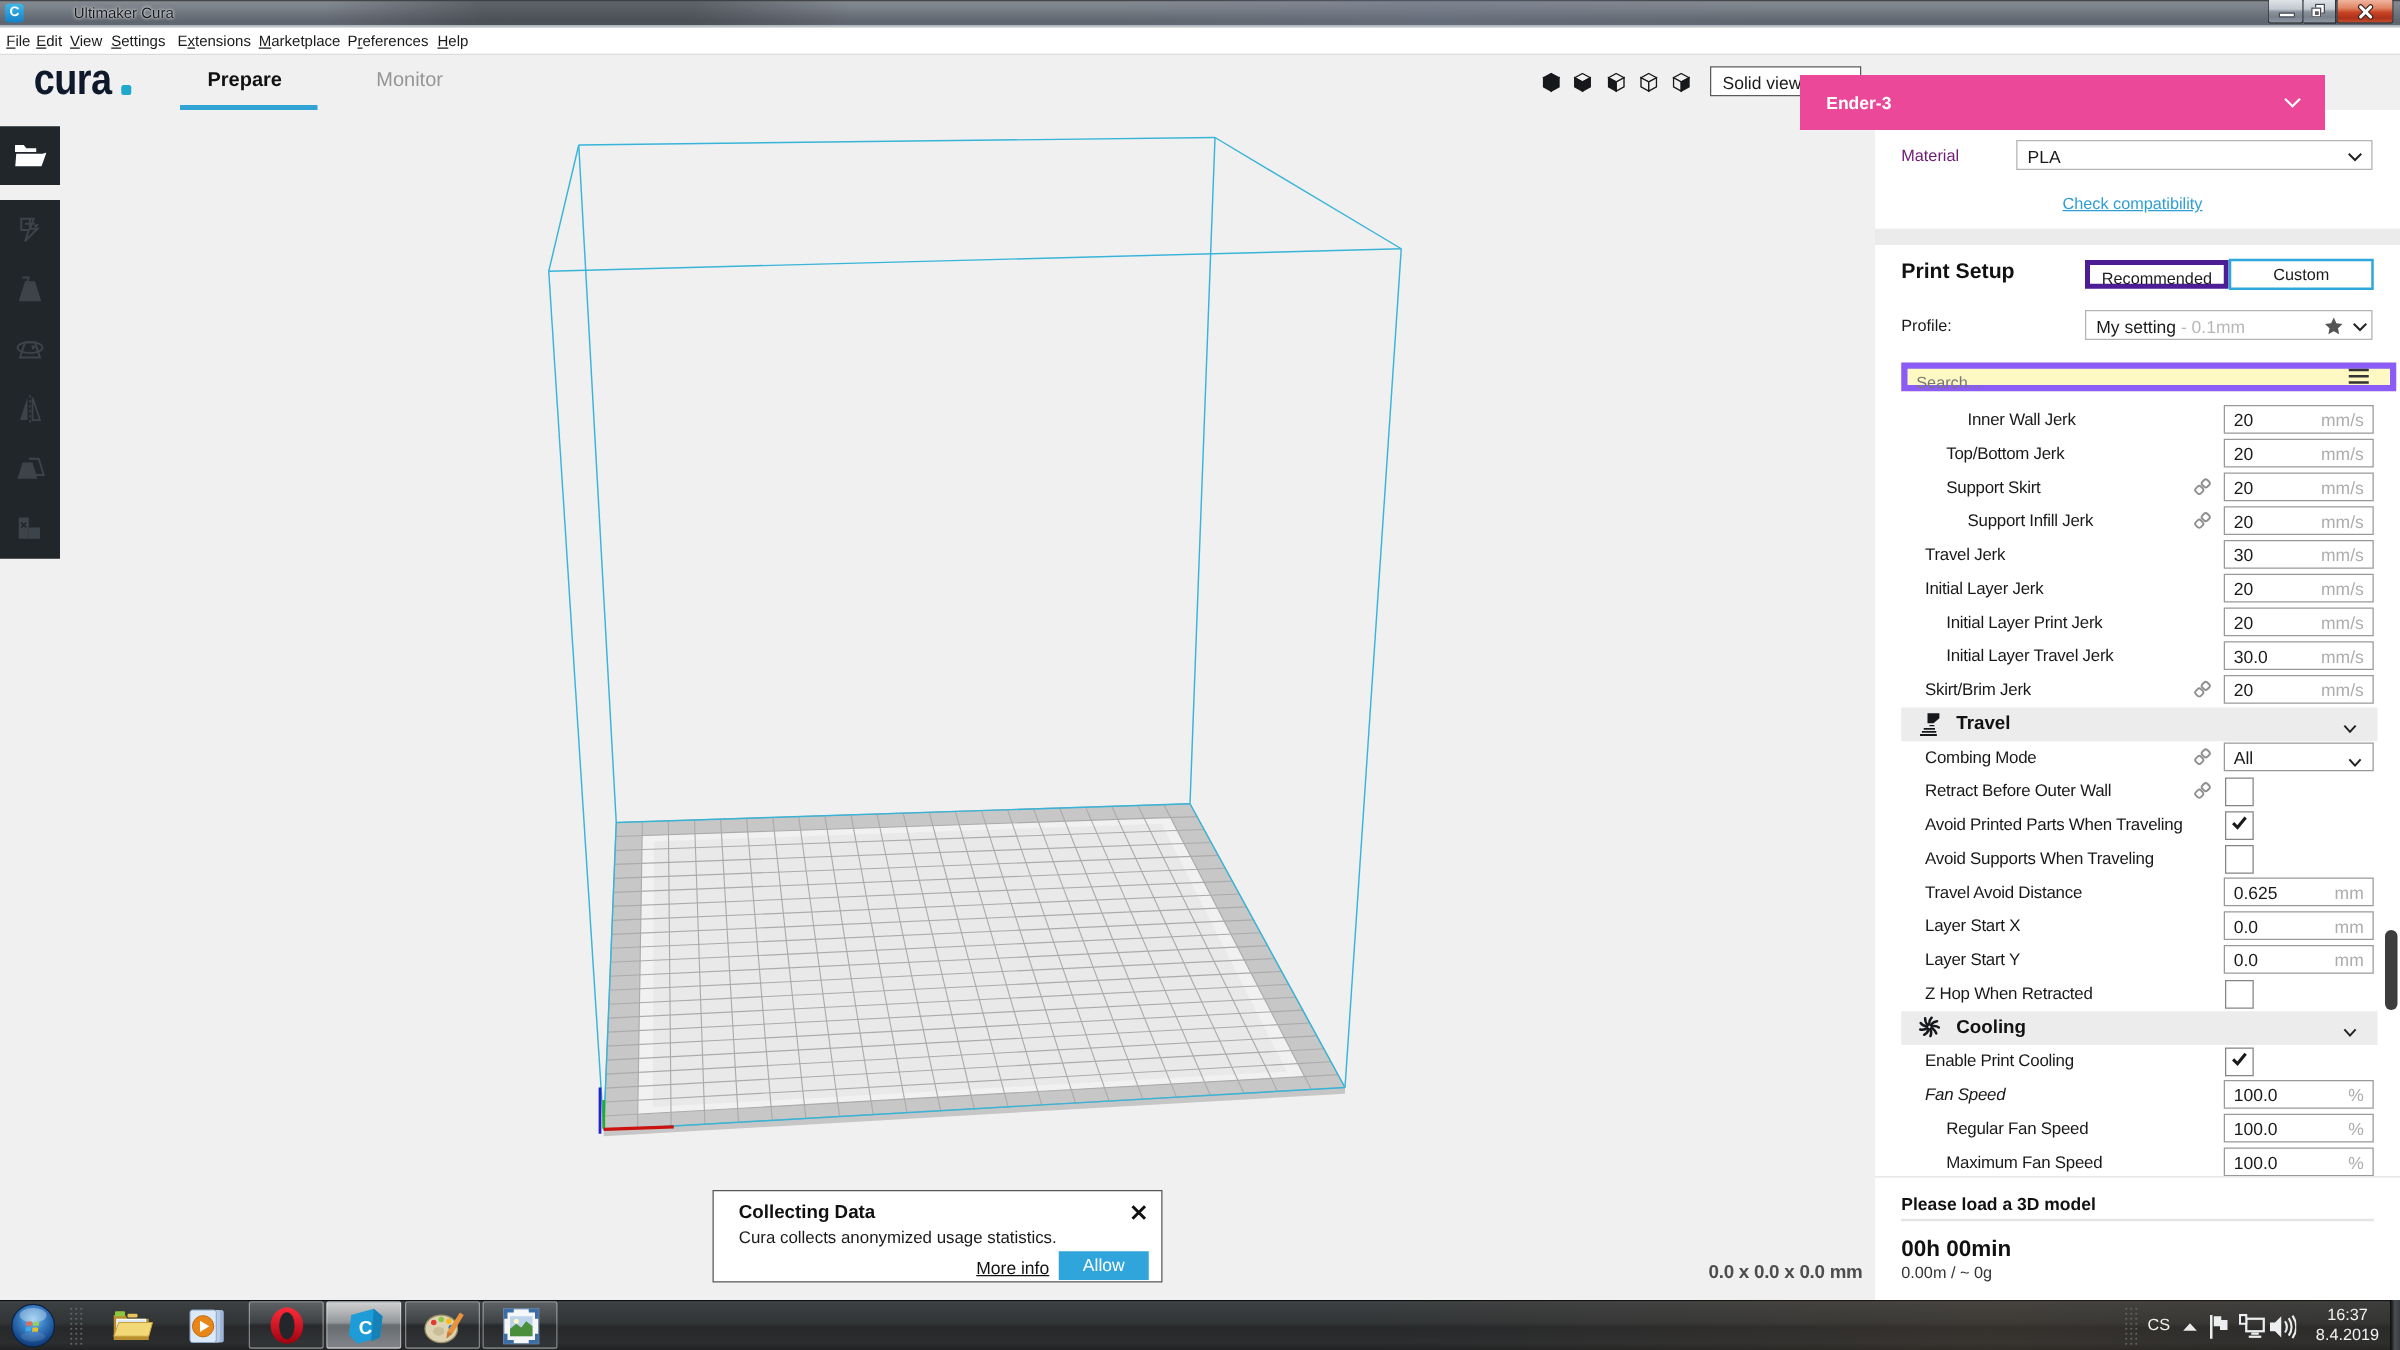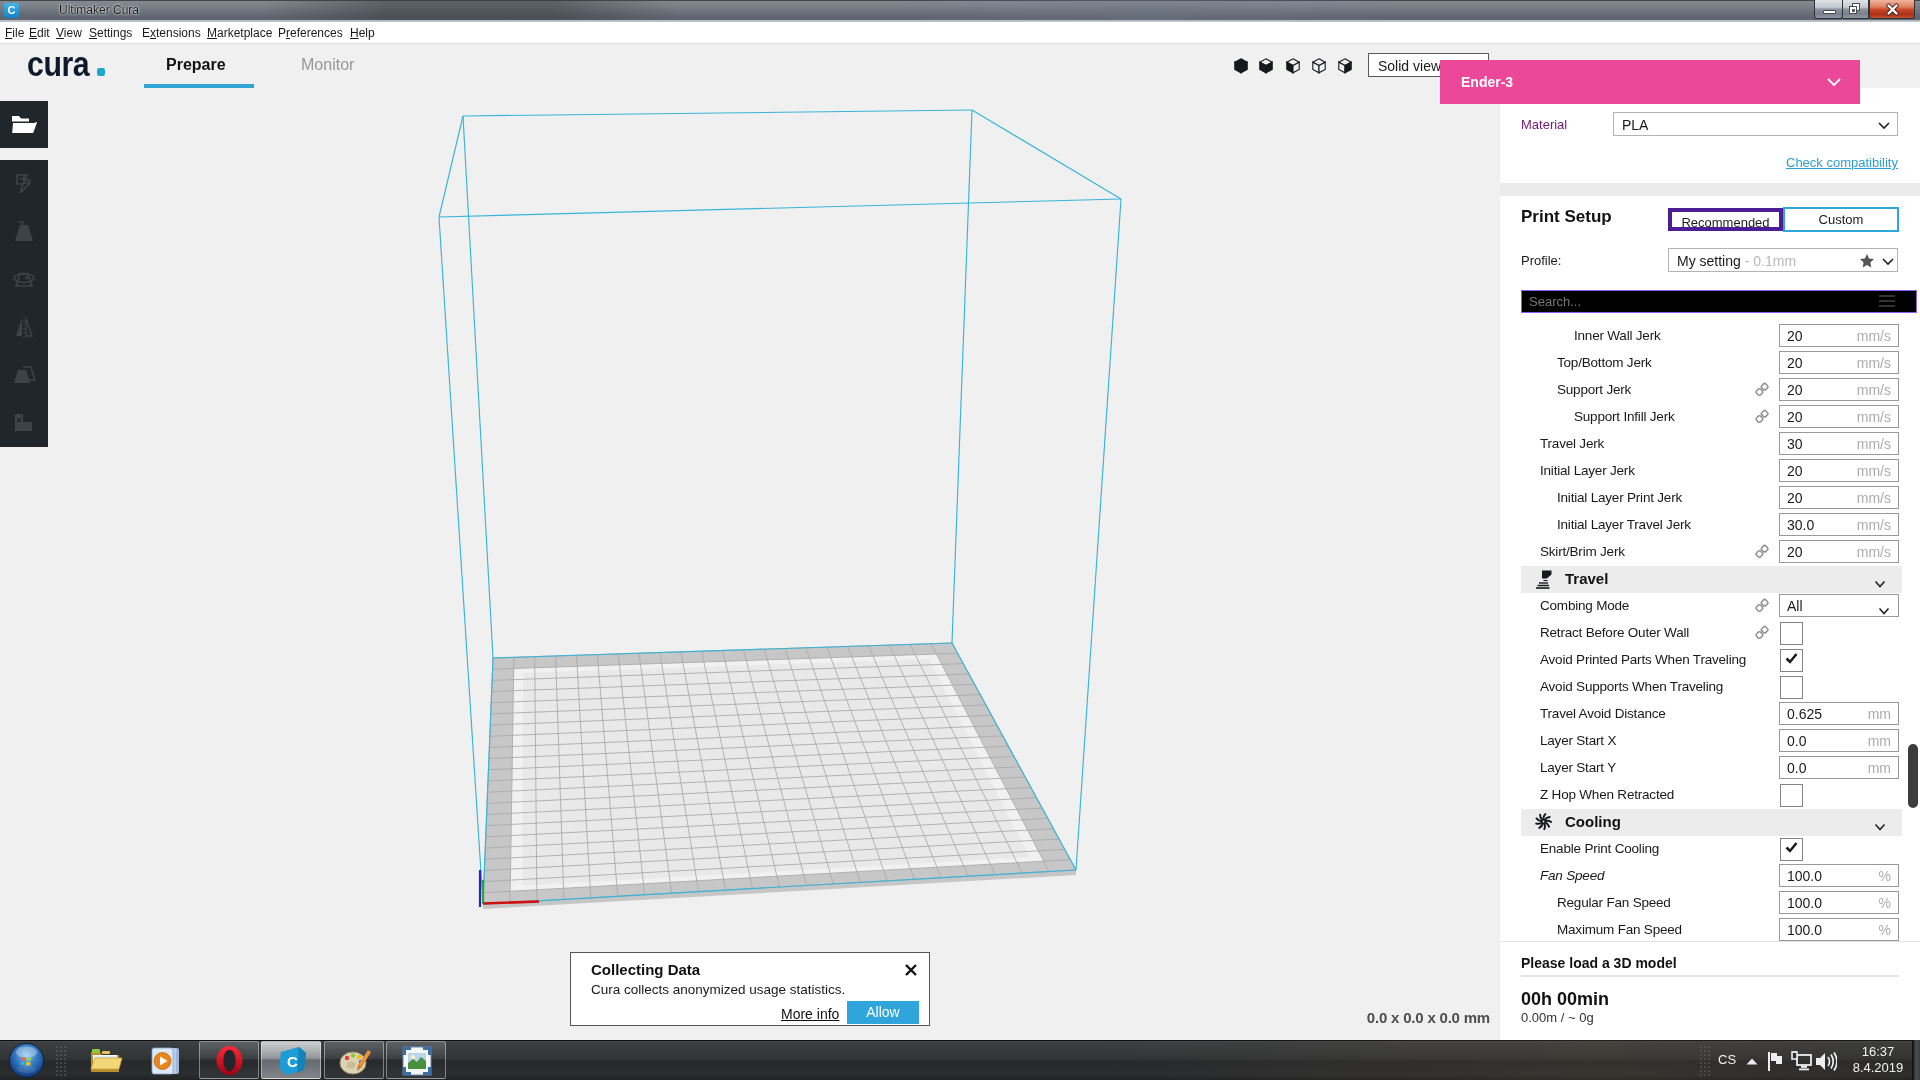--- a/index.html
+++ b/index.html
@@ -209,55 +209,55 @@
     </svg>
 </div>
 
 <div class="abs" style="left:1521px;top:117px;font-size:13px;color:#701a75;">Material</div>
 <div class="abs" style="left:1613px;top:112px;width:285px;height:24px;background:#fff;border:1px solid #b3b3b3;">
  <div class="abs" style="left:8px;top:4px;font-size:14px;color:#1a1a1a;">PLA</div>
  <svg class="abs" style="left:263px;top:8px;" width="14" height="10" viewBox="0 0 14 10">
       <polyline points="2,2 7,7 12,2" fill="none" stroke="#222" stroke-width="1.6"></polyline>
     </svg>
 </div>
-<div class="abs" style="left:1690px;top:155px;width:208px;font-size:13px;color:#2e9fd4;text-decoration:underline;text-align:right;">Check compatibility</div>
+<div class="abs" style="left:1650px;top:155px;width:208px;font-size:13px;color:#2e9fd4;text-decoration:underline;">Check compatibility</div>
 <div class="abs" style="left:1500px;top:183px;width:420px;height:13px;background:#ebebec;"></div>
 <div class="abs" style="left:1521px;top:207px;font-size:17px;font-weight:bold;color:#111;">Print Setup</div>
 <div class="abs" style="left:1668px;top:208px;width:115px;height:23px;background:#fff;border:4px solid #4c1d95;font-size:13px;color:#1a1a1a;text-align:center;line-height:21px;">Recommended</div>
 <div class="abs" style="left:1783px;top:207px;width:116px;height:25px;background:#fff;border:2px solid #2ea7dc;font-size:13px;color:#1a1a1a;text-align:center;line-height:21px;">Custom</div>
 
 <div class="abs" style="left:1521px;top:253px;font-size:13px;color:#1a1a1a;">Profile:</div>
 <div class="abs" style="left:1668px;top:248px;width:230px;height:24px;background:#fff;border:1px solid #b3b3b3;">
  <div class="abs" style="left:8px;top:4px;font-size:14px;color:#1a1a1a;">My setting <span style="color:#b8b8b8;">- 0.1mm</span></div>
  <svg class="abs" style="left:190px;top:4px;" width="16" height="16" viewBox="0 0 16 16">
       <path d="M8,1 l2.1,4.5 4.9,0.6 -3.6,3.4 0.9,4.9 -4.3,-2.4 -4.3,2.4 0.9,-4.9 -3.6,-3.4 4.9,-0.6 z" fill="#555"></path>
     </svg>
  <svg class="abs" style="left:212px;top:8px;" width="14" height="10" viewBox="0 0 14 10">
       <polyline points="2,2 7,7 12,2" fill="none" stroke="#222" stroke-width="1.6"></polyline>
     </svg>
 </div>
 
-<div class="abs" style="left:1521px;top:290px;width:396px;height:23px;background:#000000;border:1px solid #8b5cf6;">
+<div class="abs" style="left:1521px;top:290px;width:396px;height:23px;background:#fef9c3;border:5px solid #8b5cf6;">
  <div class="abs" style="left:7px;top:3px;font-size:13px;color:#777;">Search...</div>
 </div>
 <div class="abs" style="left:1879px;top:294px;width:16px;height:14px;">
  <div style="height:2px;background:#333;margin-top:1px;"></div>
  <div style="height:2px;background:#333;margin-top:3px;"></div>
  <div style="height:2px;background:#333;margin-top:3px;"></div>
 </div>
 <div class="abs" style="left:1500px;top:322px;width:409px;height:619px;overflow:hidden;">
     <div class="abs" style="left:74px;top:6px;font-size:13.5px;letter-spacing:-0.2px;color:#191919;">Inner Wall Jerk</div>
     <div class="abs" style="left:279px;top:2px;width:120px;height:23px;background:#fff;border:1px solid #999;"></div>
     <div class="abs" style="left:287px;top:6px;font-size:14px;color:#1a1a1a;">20</div>
     <div class="abs" style="left:319px;top:6px;width:72px;font-size:14px;color:#adadad;text-align:right;">mm/s</div>
     <div class="abs" style="left:57px;top:33px;font-size:13.5px;letter-spacing:-0.2px;color:#191919;">Top/Bottom Jerk</div>
     <div class="abs" style="left:279px;top:29px;width:120px;height:23px;background:#fff;border:1px solid #999;"></div>
     <div class="abs" style="left:287px;top:33px;font-size:14px;color:#1a1a1a;">20</div>
     <div class="abs" style="left:319px;top:33px;width:72px;font-size:14px;color:#adadad;text-align:right;">mm/s</div>
-    <div class="abs" style="left:57px;top:60px;font-size:13.5px;letter-spacing:-0.2px;color:#191919;">Support Jerk</div>
+    <div class="abs" style="left:57px;top:60px;font-size:13.5px;letter-spacing:-0.2px;color:#191919;">Support Skirt</div>
     <div class="abs" style="left:255px;top:60px;"><svg width="14" height="14" viewBox="0 0 14 14">
         <g fill="none" stroke="#8f8f8f" stroke-width="1.5">
           <rect x="1.6" y="7.2" width="5.6" height="5.6" rx="1.8" transform="rotate(-45 4.4 10)"></rect>
           <rect x="6.8" y="1.9" width="5.6" height="5.6" rx="1.8" transform="rotate(-45 9.6 4.7)"></rect>
         </g>
       </svg></div>
     <div class="abs" style="left:279px;top:56px;width:120px;height:23px;background:#fff;border:1px solid #999;"></div>
     <div class="abs" style="left:287px;top:60px;font-size:14px;color:#1a1a1a;">20</div>
     <div class="abs" style="left:319px;top:60px;width:72px;font-size:14px;color:#adadad;text-align:right;">mm/s</div>
     <div class="abs" style="left:74px;top:87px;font-size:13.5px;letter-spacing:-0.2px;color:#191919;">Support Infill Jerk</div>

